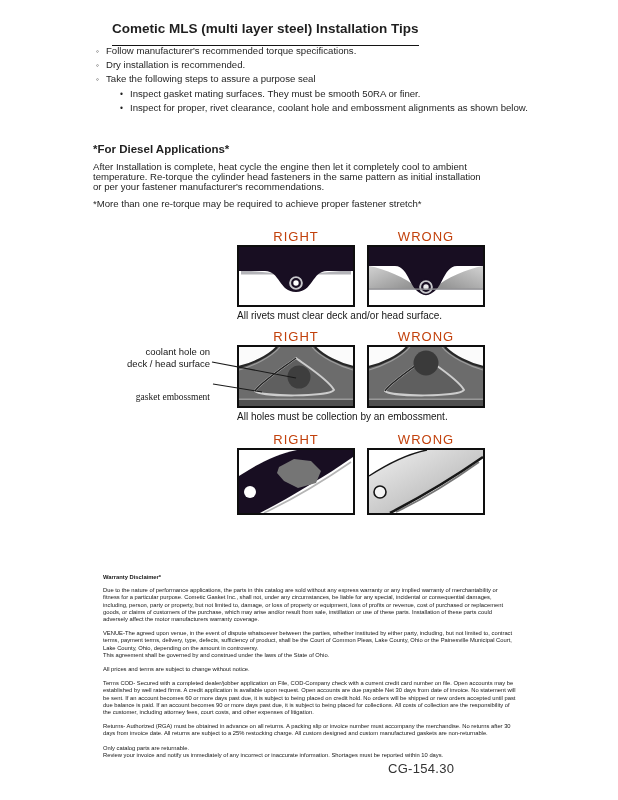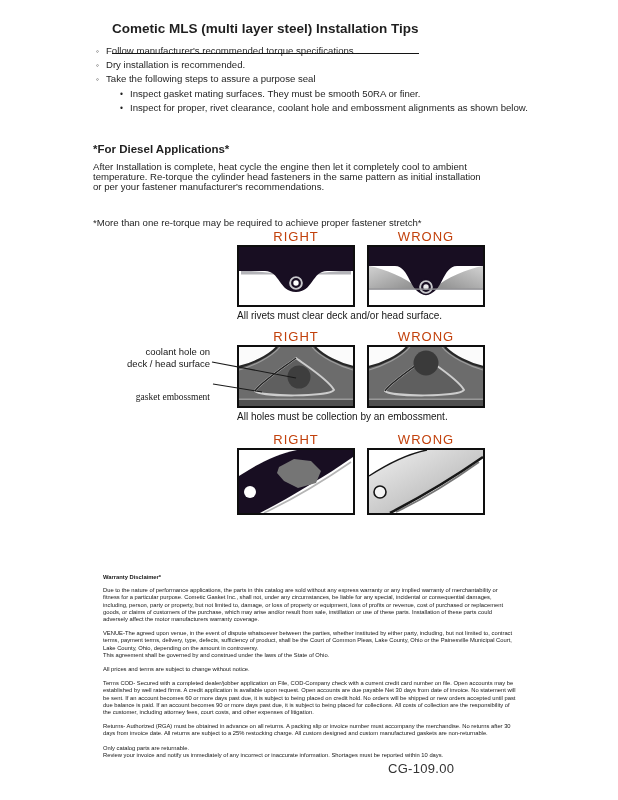--- a/index.html
+++ b/index.html
@@ -1,29 +1,29 @@
 <!DOCTYPE html>
 <html><head>
 <meta charset="utf-8">
 <style>
   html,body{margin:0;padding:0;background:#ffffff;}
   .page{position:relative;width:618px;height:800px;background:#ffffff;overflow:hidden;
         font-family:"Liberation Sans","DejaVu Sans",sans-serif;color:#1f1f1f;}
   
   .title{position:absolute;left:112px;top:21px;font-size:13.5px;font-weight:bold;line-height:16px;}
-  .title span{display:inline-block;border-bottom:1.6px solid #141414;padding-bottom:16px;}
+  .title span{display:inline-block;border-bottom:1.6px solid #141414;padding-bottom:8px;}
   .bullets{position:absolute;left:96px;top:44px;font-size:9.6px;line-height:13.2px;width:500px;}
   .brow{white-space:nowrap;}
   .brow .marker{display:inline-block;width:10px;font-size:8.5px;}
   .brow.sub{padding-left:24px;}
   .diesel-heading{position:absolute;left:93px;top:117px;font-size:11.5px;font-weight:bold;margin-top:26px;}
   .para{position:absolute;left:93px;width:470px;font-size:9.6px;line-height:10px;white-space:pre-line;}
   .p1{top:134px;}
   .p2{top:162px;}
-  .note{top:218px;}
+  .note{top:199px;}
   
   .figure{position:absolute;left:237px;width:260px;}
   .fig1{top:230px;} .fig2{top:330px;} .fig3{top:433px;}
   .figlabels{display:flex;gap:12px;margin-bottom:2px;}
   .figlabel{width:118px;text-align:center;font-size:13px;line-height:13px;letter-spacing:1px;color:#c2410c;}
   .figboxes{display:flex;gap:12px;}
   .figbox{width:114px;border:2px solid #0e0e0e;font-size:0;background:#fff;}
   .fig1 .figbox{height:58px;} .fig2 .figbox{height:59px;} .fig3 .figbox{height:63px;}
   .figcaption{margin-top:3px;font-size:10px;line-height:11.5px;white-space:pre-line;color:#161616;}
   
@@ -204,15 +204,15 @@
     <p>Due to the nature of performance applications, the parts in this catalog are sold without any express warranty or any implied warranty of merchantability or fitness for a particular purpose.  Cometic Gasket Inc., shall not, under any circumstances, be liable for any special, incidental or consequential damages, including, person, party or property, but not limited to, damage, or loss of property or equipment, loss of profits or revenue, cost of purchased or replacement goods, or claims of customers of the purchase, which may arise and/or result from sale, instillation or use of these parts.  Installation of these parts could adversely affect the motor manufacturers warranty coverage.</p>
     <p class="tight">VENUE-The agreed upon venue, in the event of dispute whatsoever between the parties, whether instituted by either party, including, but not limited to, contract terms, payment terms, delivery, type, defects, sufficiency of product, shall be the Court of Common Pleas, Lake County, Ohio or the Painesville Municipal Court, Lake County, Ohio, depending on the amount in controversy.</p>
     <p class="after-tight">This agreement shall be governed by and construed under the laws of the State of Ohio.</p>
     <p>All prices and terms are subject to change without notice.</p>
     <p>Terms COD- Secured with a completed dealer/jobber application on File, COD-Company check with a current credit card number on file.  Open accounts may be established by well rated firms.  A credit application is available upon request.  Open accounts are due payable Net 30 days from date of invoice.  No statement will be sent.  If an account becomes 60 or more days past due, it is subject to being placed on credit hold.  No orders will be shipped or new orders accepted until past due balance is paid.  If an account becomes 90 or more days past due, it is subject to being placed for collections.  All costs of collection are the responsibility of the customer, including attorney fees, court costs, and other expenses of litigation.</p>
     <p>Returns- Authorized (RGA) must be obtained in advance on all returns.  A packing slip or invoice number must accompany the merchandise.  No returns after 30 days from invoice date.  All returns are subject to a 25% restocking charge.  All custom designed and custom manufactured gaskets are non-returnable.</p>
     <p class="tight">Only catalog parts are returnable.</p>
     <p class="tight">Review your invoice and notify us immediately of any incorrect or inaccurate information.  Shortages must be reported within 10 days.</p>
   </div>
 
-  <div class="footer-code">CG-109.00</div>
+  <div class="footer-code">CG-154.30</div>
 
 </div>
 
 </body></html>

